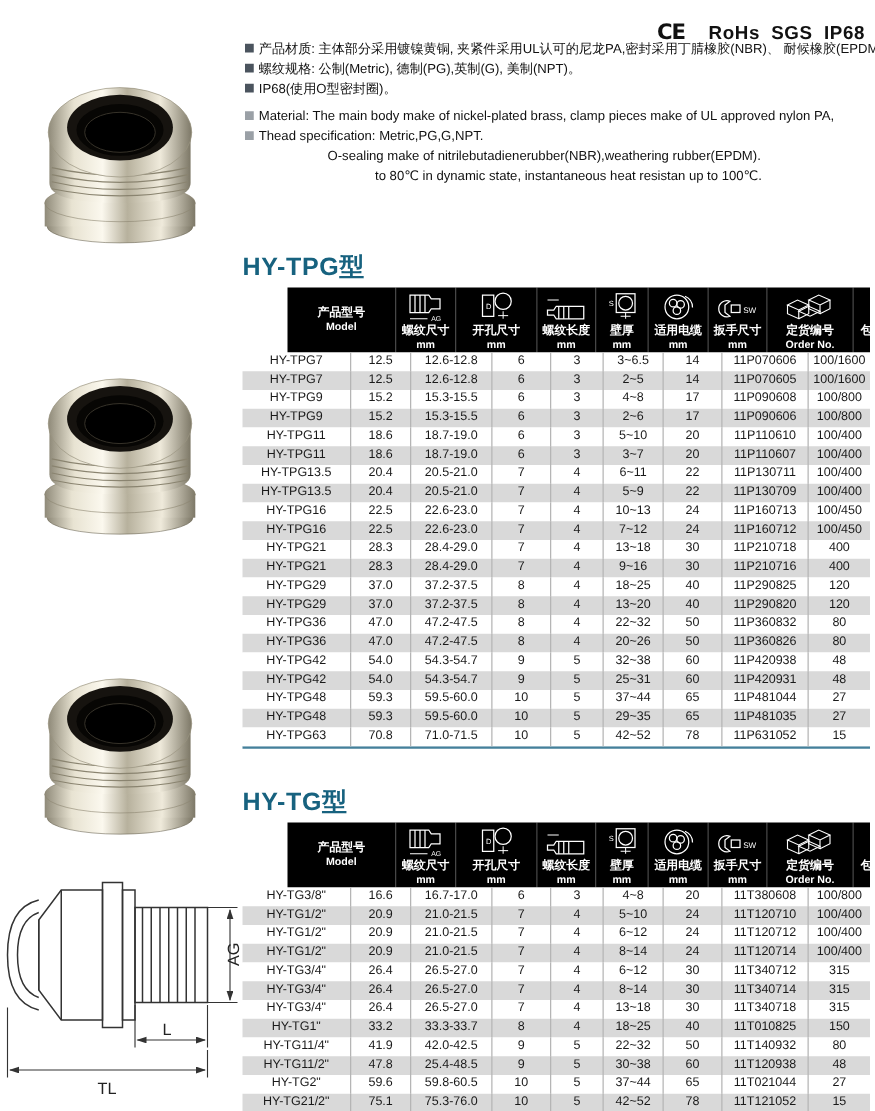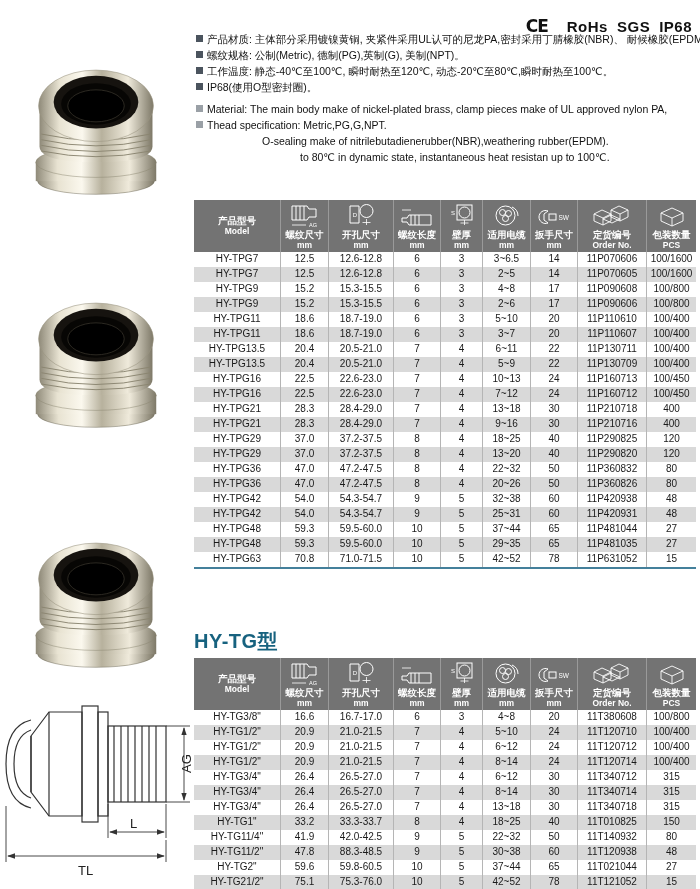--- a/index.html
+++ b/index.html
@@ -21,21 +21,21 @@
   .sq.light{background:#9aa0a6;}
   .bl.indent1{padding-left:66px;}
   .bl.indent2{padding-left:104px;}
 
   
   .tbl-section{position:absolute;left:194px;width:502px;}
   #tbl0{top:200px;}
   #tbl1{top:628px;}
   .tbl-title{font-size:20px;font-weight:bold;color:#17627F;margin:0 0 3px 0;letter-spacing:.5px;}
   .grid9{display:grid;grid-template-columns:86px 48px 65px 47px 42px 48px 47px 69px 50px;}
-  .thead{background:#737373;height:52px;}
+  .thead{background:#000000;height:52px;margin-left:36px;}
   .hcell{display:flex;flex-direction:column;align-items:center;justify-content:flex-end;
          color:#fff;border-left:1px solid rgba(255,255,255,.28);padding-bottom:2px;overflow:hidden;}
   .hcell:first-child{border-left:none;justify-content:center;}
   .hicon{height:26px;display:flex;align-items:flex-end;justify-content:center;margin-bottom:1px;}
   .hlabel{font-size:9.5px;font-weight:bold;line-height:11px;white-space:nowrap;}
   .hsub{font-size:8.5px;font-weight:bold;line-height:10px;white-space:nowrap;}
   .tbody{border-bottom:2px solid #44809B;}
   .trow{height:15px;align-items:center;background:#fff;}
   .trow.alt{background:#D9D9D9;}
   .tcell{font-size:10px;text-align:center;color:#1a1a1a;line-height:14.5px;
@@ -108,43 +108,40 @@
     <div class="bl">
       <span class="sq dark"></span>
       <span>产品材质: 主体部分采用镀镍黄铜, 夹紧件采用UL认可的尼龙PA,密封采用丁腈橡胶(NBR)、 耐候橡胶(EPDM)。</span>
     </div>
     <div class="bl">
       <span class="sq dark"></span>
       <span>螺纹规格: 公制(Metric), 德制(PG),英制(G), 美制(NPT)。</span>
     </div>
     <div class="bl">
       <span class="sq dark"></span>
-      <span>工作温度: 静态-40℃至100℃, 瞬时耐热至120℃, 动态-20℃至80℃,瞬时耐热至100℃。</span>
-    </div>
-    <div class="bl">
-      <span class="sq dark"></span>
       <span>IP68(使用O型密封圈)。</span>
     </div>
     <div class="bl gap">
       <span class="sq light"></span>
       <span>Material: The main body make of nickel-plated brass, clamp pieces make of UL approved nylon PA,</span>
     </div>
     <div class="bl">
       <span class="sq light"></span>
       <span>Thead specification: Metric,PG,G,NPT.</span>
     </div>
     <div class="bl indent1">
       <span>O-sealing make of nitrilebutadienerubber(NBR),weathering rubber(EPDM).</span>
     </div>
     <div class="bl indent2">
       <span>to 80℃ in dynamic state, instantaneous heat resistan up to 100℃.</span>
     </div>
   </div>
 
 <div class="tbl-section" id="tbl0">
+  <div class="tbl-title">HY-TPG型</div>
   <div class="thead grid9">
       <div class="hcell">
         <div class="hlabel">产品型号</div>
         <div class="hsub">Model</div>
       </div>
       <div class="hcell">
         <div class="hicon">
           <svg width="32" height="26" viewBox="0 0 32 26">
             <g fill="none" stroke="#fff" stroke-width="1">
               <path d="M3 4 h15 l2 3 h7 v8 h-7 l-2 3 H3 z"></path>
@@ -673,21 +670,21 @@
         <div class="tcell">9</div>
         <div class="tcell">5</div>
         <div class="tcell">22~32</div>
         <div class="tcell">50</div>
         <div class="tcell">11T140932</div>
         <div class="tcell">80</div>
       </div>
       <div class="trow grid9 alt">
         <div class="tcell">HY-TG11/2"</div>
         <div class="tcell">47.8</div>
-        <div class="tcell">88.3-48.5</div>
+        <div class="tcell">25.4-48.5</div>
         <div class="tcell">9</div>
         <div class="tcell">5</div>
         <div class="tcell">30~38</div>
         <div class="tcell">60</div>
         <div class="tcell">11T120938</div>
         <div class="tcell">48</div>
       </div>
       <div class="trow grid9">
         <div class="tcell">HY-TG2"</div>
         <div class="tcell">59.6</div>

